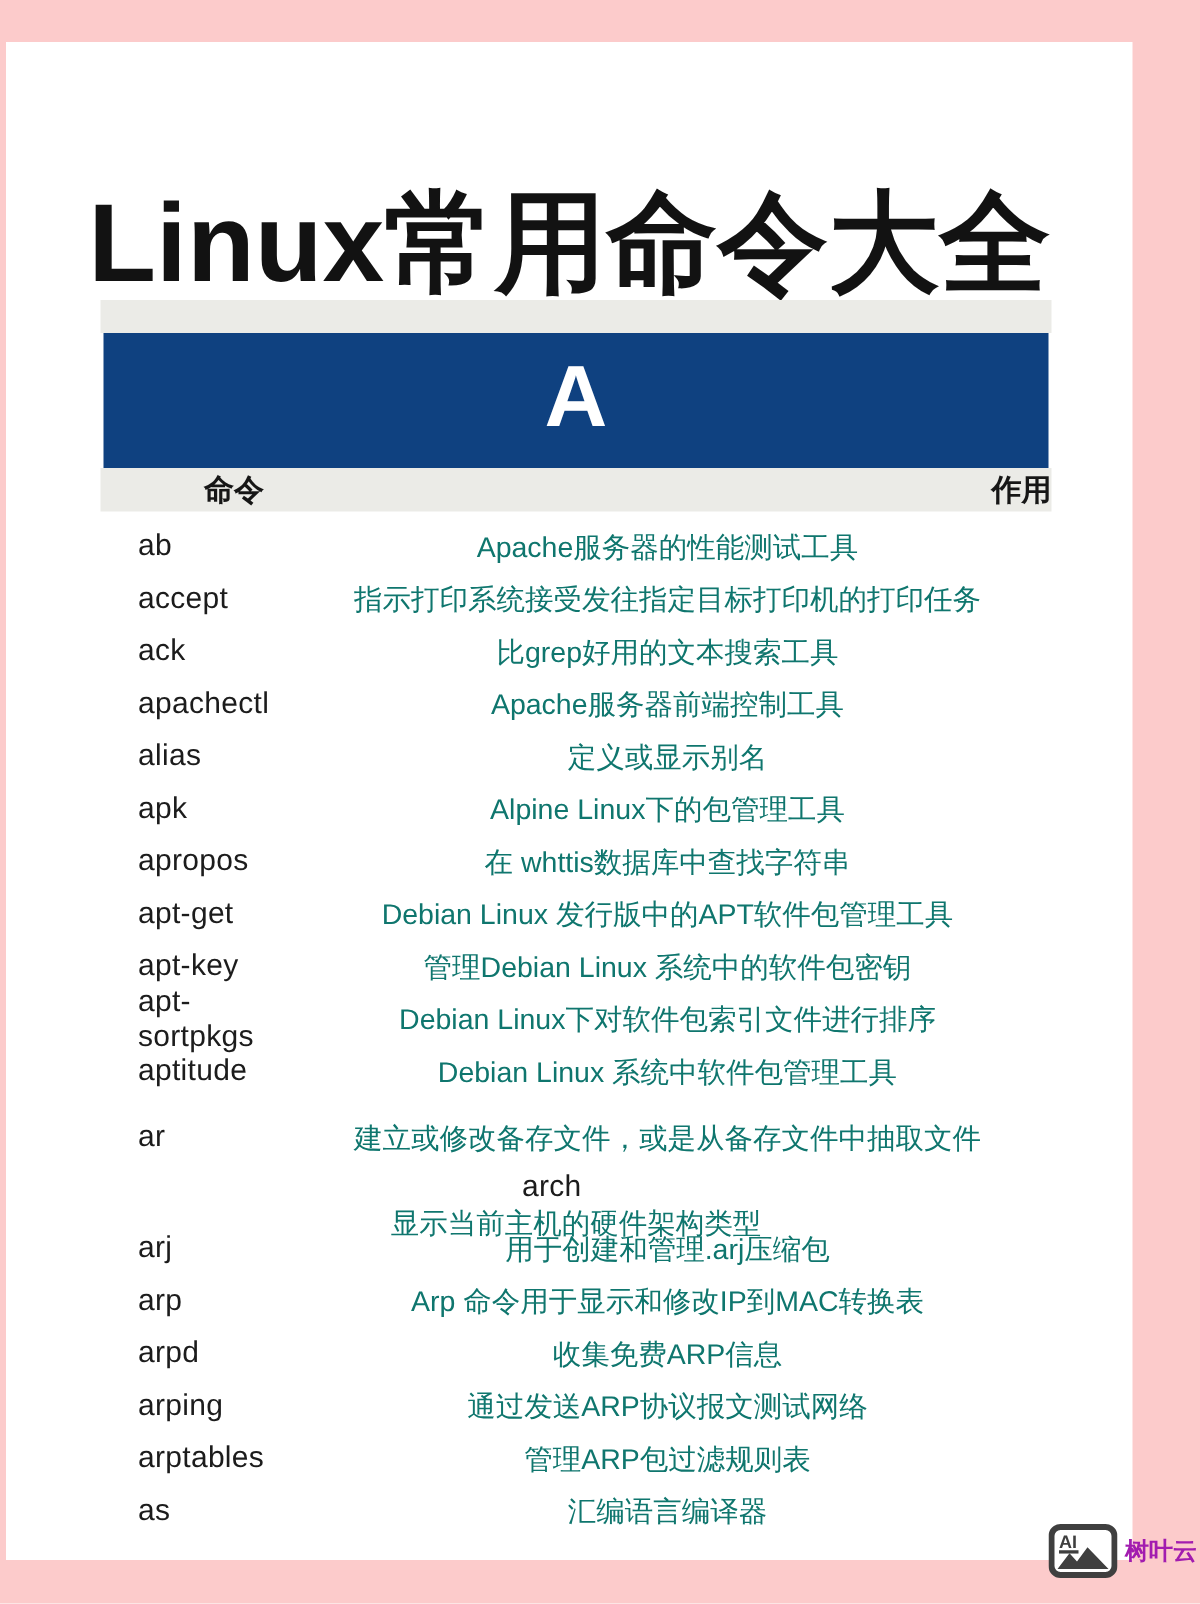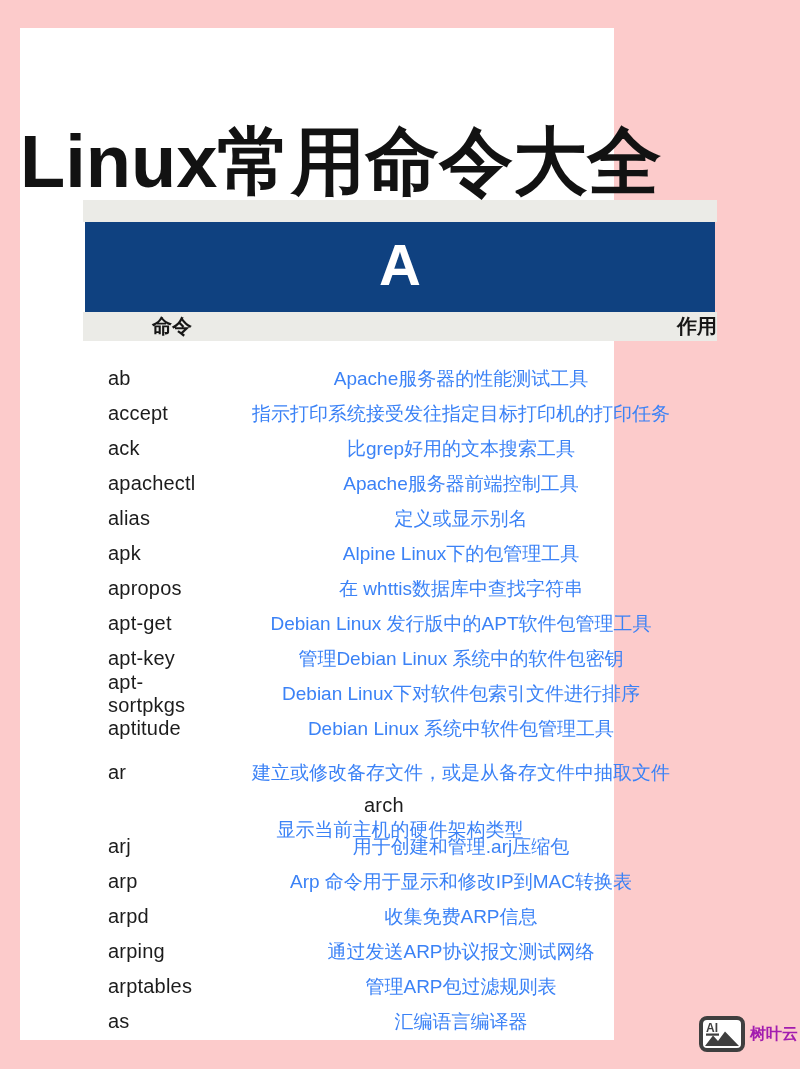--- a/index.html
+++ b/index.html
@@ -2,21 +2,21 @@
 <html><head>
 <meta charset="utf-8">
 <style>
   html,body{margin:0;padding:0;}
   body{
     width:800px;height:1069px;position:relative;overflow:hidden;
     background:var(--pink,#FCCBCB);
     font-family:"Liberation Sans","DejaVu Sans",sans-serif;
   }
   .panel{
-    position:absolute;left:20px;top:28px;width:594px;height:1012px;
+    position:absolute;left:4px;top:28px;width:751px;height:1012px;
     background:#ffffff;
   }
   .title{
     position:absolute;top:88px;left:0;width:100%;margin:0;
     text-align:center;font-size:74px;line-height:92px;font-weight:bold;
     color:#121212;letter-spacing:0px;white-space:nowrap;
   }
   .cmd-table{
     position:absolute;left:63px;top:172px;width:634px;
   }
@@ -29,33 +29,33 @@
     color:#ffffff;font-size:58px;font-weight:bold;line-height:1;
     transform:translateY(-2px);
   }
   .thead{
     height:29px;background:var(--gray,#EBEBE7);
     display:flex;align-items:center;
     font-weight:bold;font-size:20px;color:#161616;
   }
   .thead .c-cmd{width:122px;text-align:center;padding-left:28px;}
   .thead .c-desc{flex:1;text-align:right;}
-  .rows{padding-top:20px;}
+  .rows{padding-top:6px;}
   .row{
     height:35px;display:flex;align-items:center;
   }
   
   .row:nth-child(12){margin-top:9px;}
   .row:nth-child(13){margin-top:4px;flex-direction:column;}
   .row .c-cmd{
     width:122px;padding-left:25px;box-sizing:border-box;
     font-size:20px;color:#1c1c1c;letter-spacing:0.2px;
   }
   .row .c-desc{
-    flex:1;text-align:center;font-size:19px;color:#3b82f6;
+    flex:1;text-align:center;font-size:19px;color:#0f766e;
   }
   .logo{
     position:absolute;left:699px;top:1016px;
     display:flex;align-items:center;gap:5px;
   }
   .logo .brand{
     font-size:16px;font-weight:bold;color:#a21caf;white-space:nowrap;
   }
 </style>
 </head>

